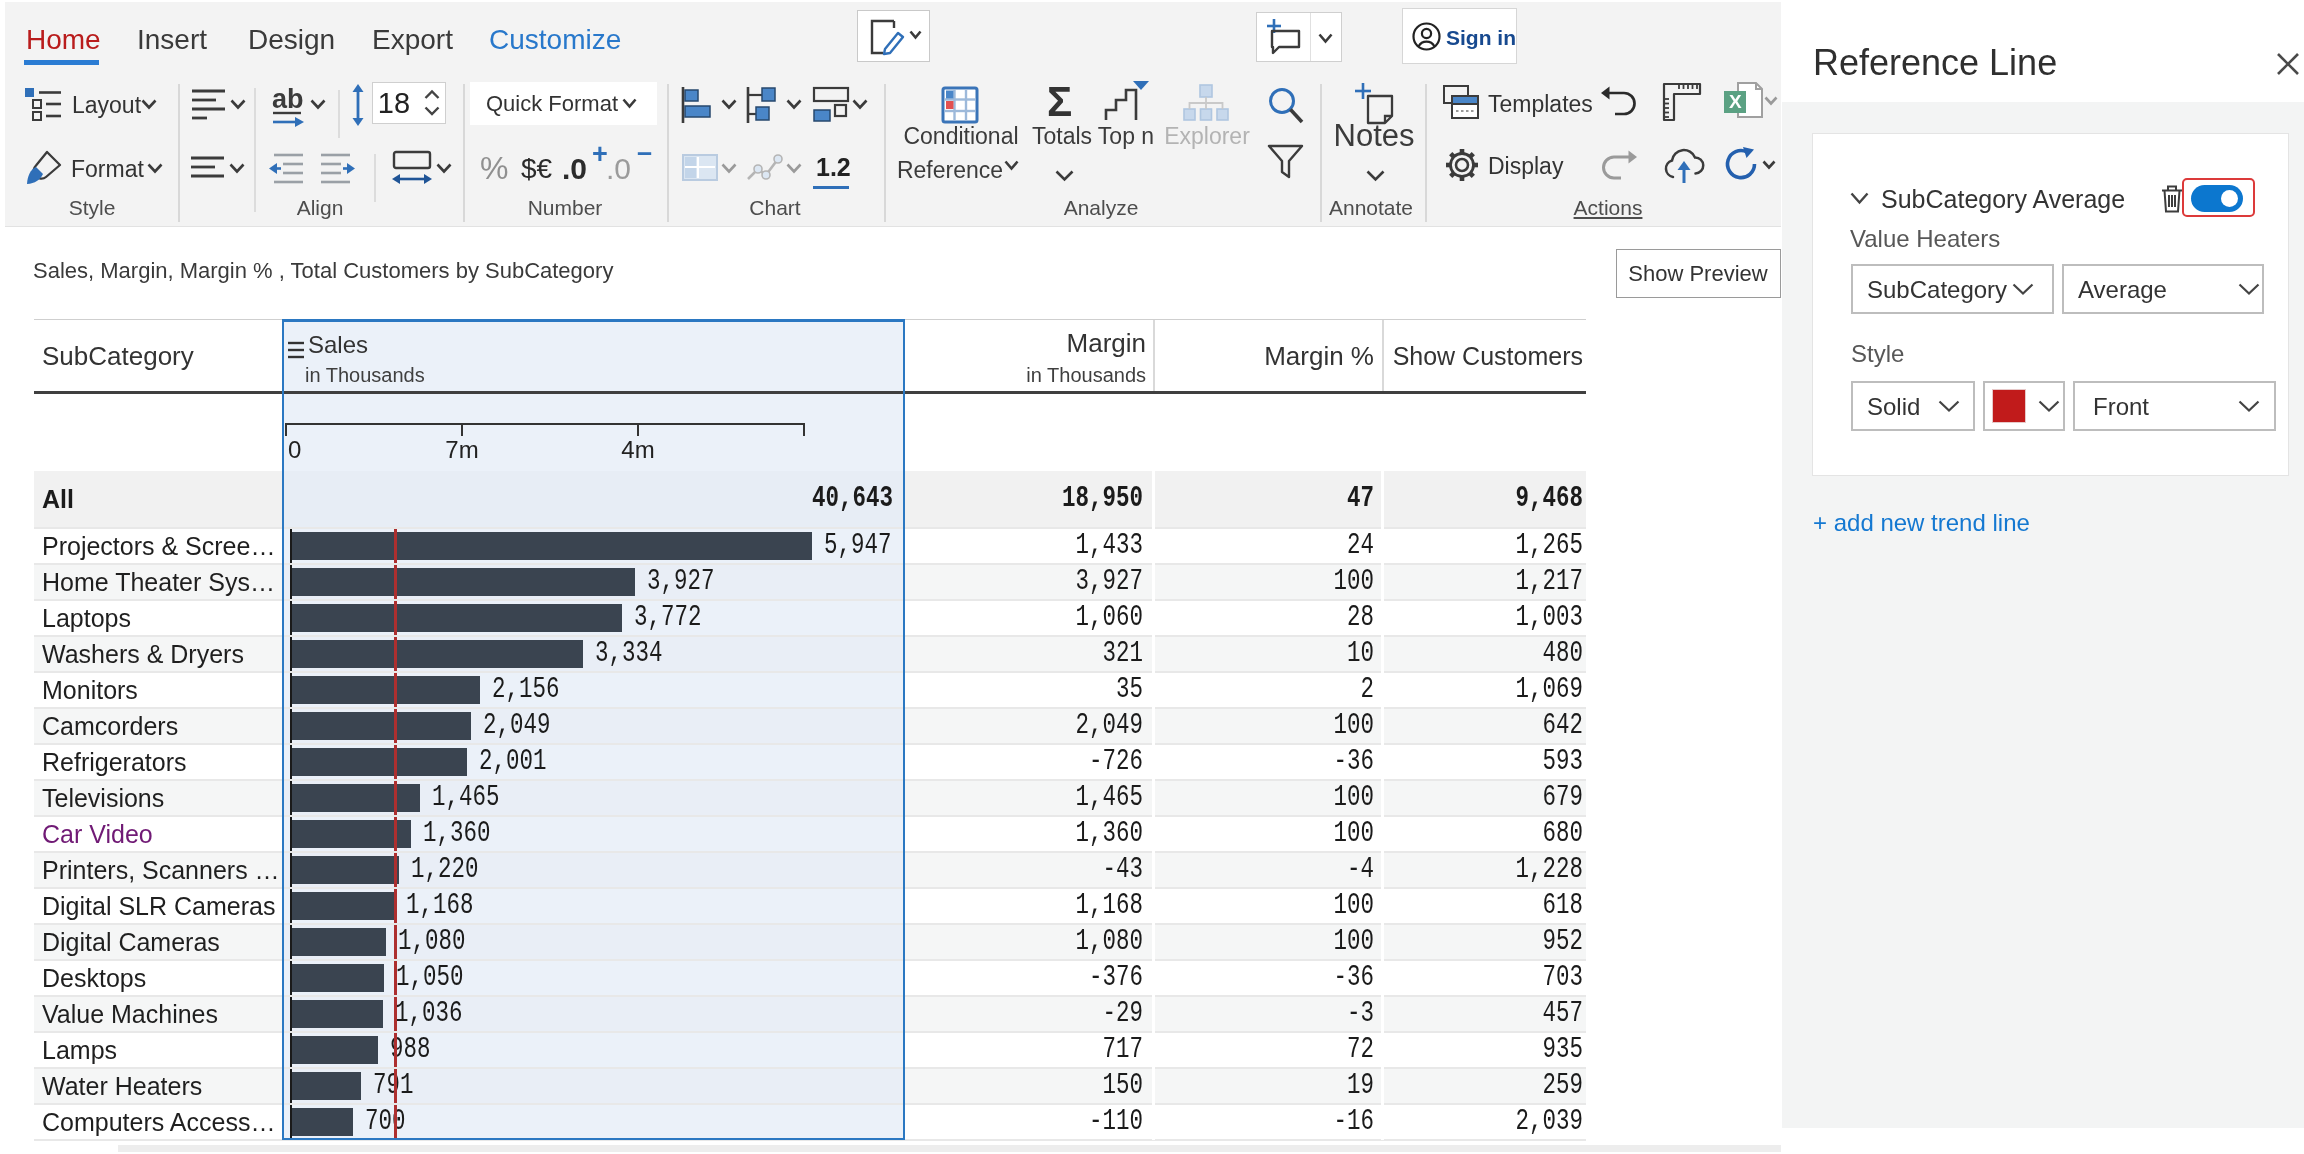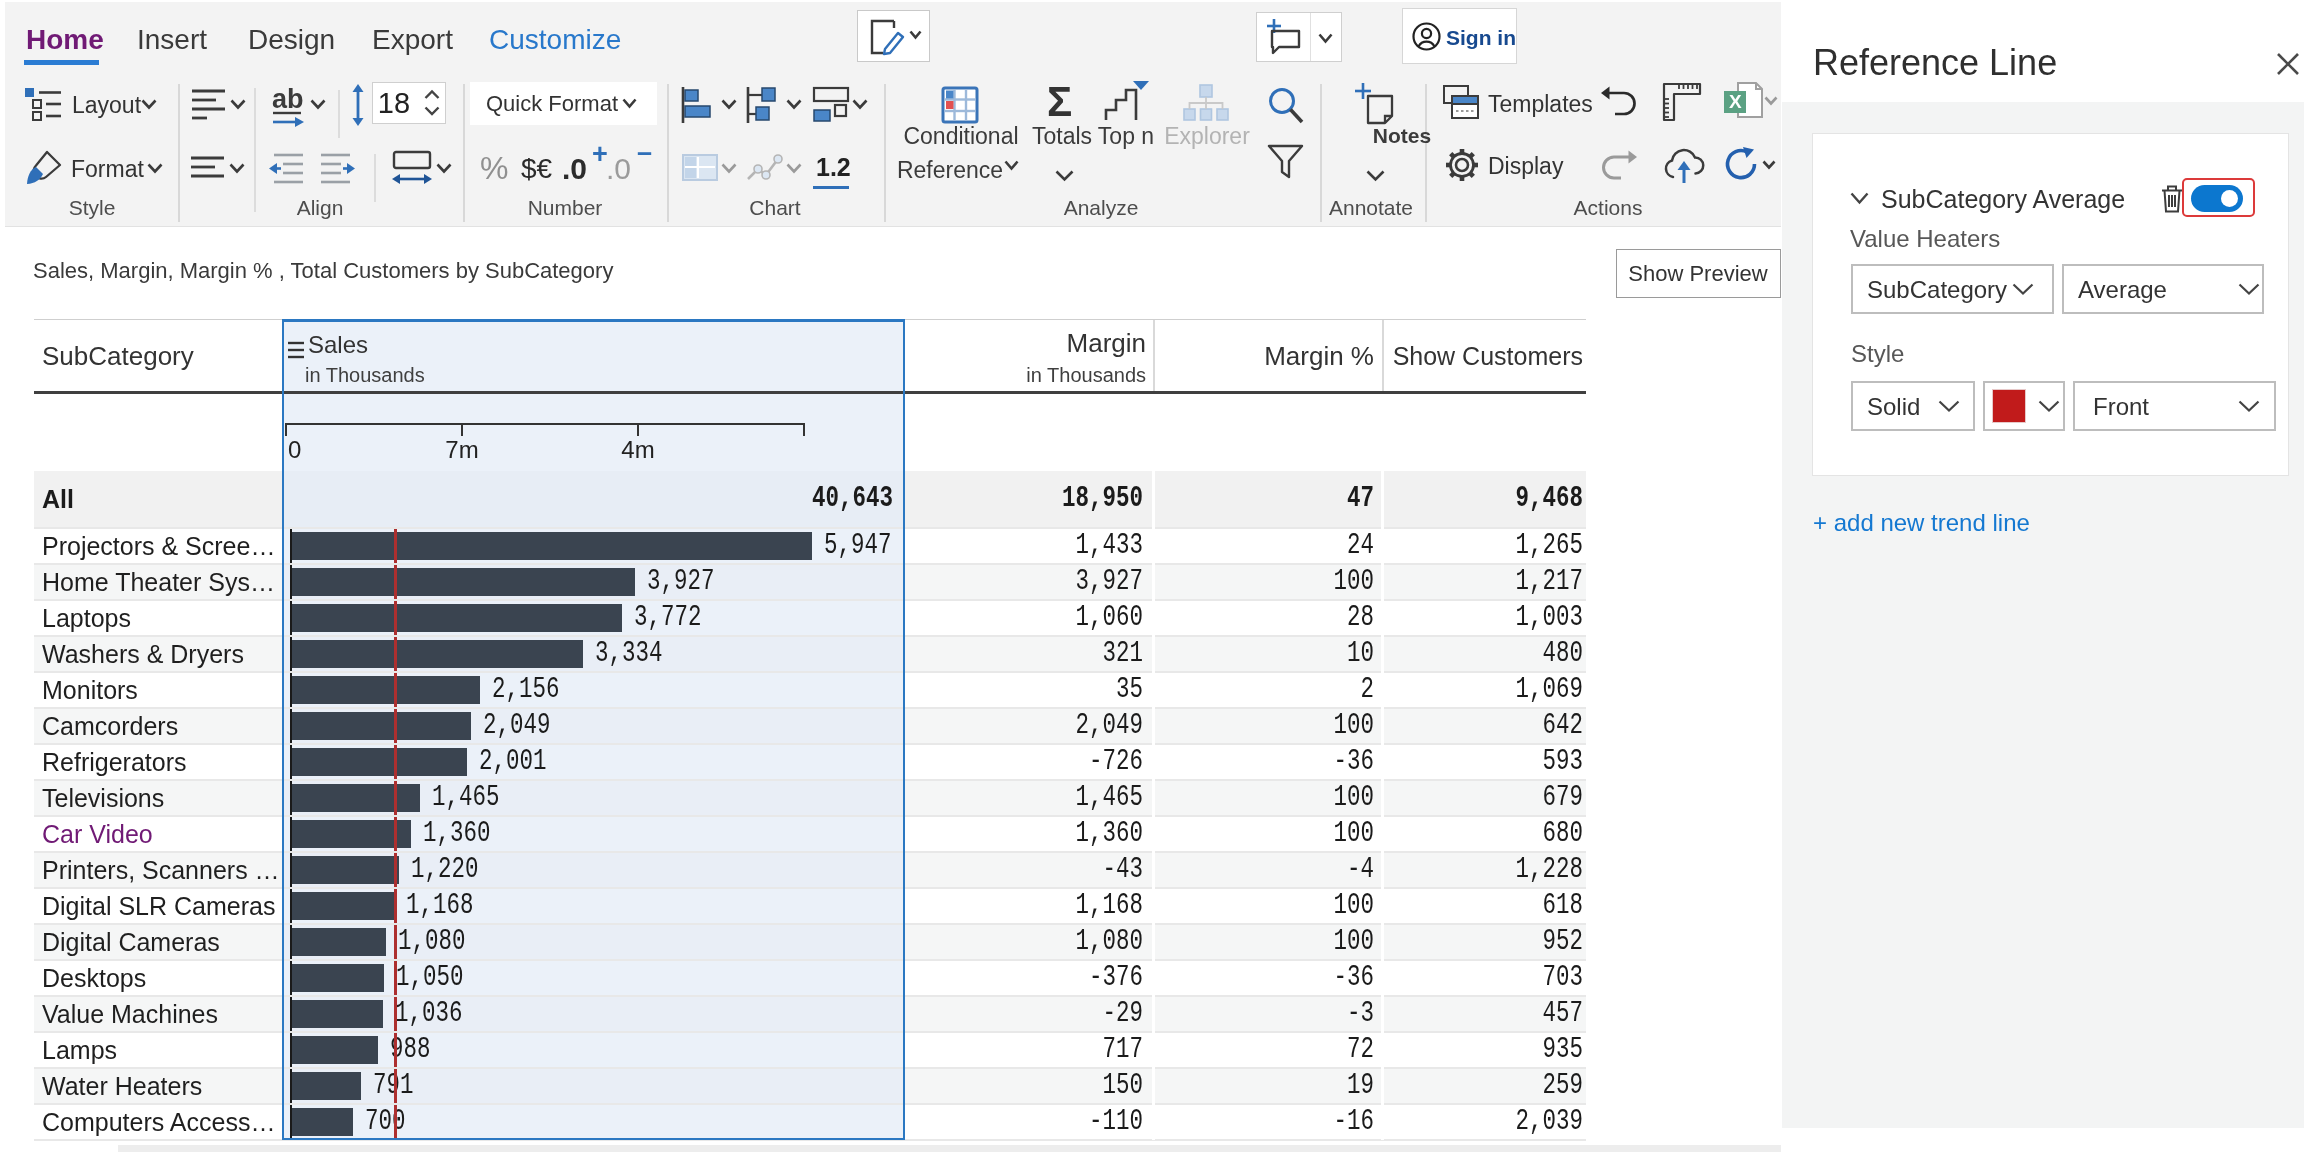--- a/index.html
+++ b/index.html
@@ -1,40 +1,40 @@
 <!DOCTYPE html>
 <html><head><meta charset="utf-8"><style>
 html,body{margin:0;padding:0;background:#fff;}
 body{width:2304px;height:1154px;position:relative;font-family:"Liberation Sans",sans-serif;overflow:hidden;}
 div{box-sizing:border-box;}
 .num{font-family:"Liberation Mono",monospace;color:#1b1b1b;}
 </style></head><body>
 <div style="position:absolute;left:5px;top:2px;width:1776px;height:225px;background:#f3f3f3;border-bottom:1px solid #e2e2e2;"></div>
-<div style="position:absolute;left:26px;top:24px;font-size:28px;color:#701a75;font-weight:bold;line-height:32px;white-space:nowrap;text-align:right;">Home</div>
+<div style="position:absolute;left:26px;top:24px;font-size:28px;color:#b91c1c;font-weight:normal;line-height:32px;white-space:nowrap;text-align:right;">Home</div>
 <div style="position:absolute;left:137px;top:24px;font-size:28px;color:#3a3a3a;font-weight:normal;line-height:32px;white-space:nowrap;">Insert</div>
 <div style="position:absolute;left:248px;top:24px;font-size:28px;color:#3a3a3a;font-weight:normal;line-height:32px;white-space:nowrap;">Design</div>
 <div style="position:absolute;left:372px;top:24px;font-size:28px;color:#3a3a3a;font-weight:normal;line-height:32px;white-space:nowrap;">Export</div>
 <div style="position:absolute;left:489px;top:24px;font-size:28px;color:#2878cb;font-weight:normal;line-height:32px;white-space:nowrap;">Customize</div>
 <div style="position:absolute;left:24px;top:60px;width:75px;height:5px;background:#2b7cd3;"></div>
 <div style="position:absolute;left:178px;top:84px;width:2px;height:138px;background:#d8d8d8;"></div>
 <div style="position:absolute;left:463px;top:84px;width:2px;height:138px;background:#d8d8d8;"></div>
 <div style="position:absolute;left:667px;top:84px;width:2px;height:138px;background:#d8d8d8;"></div>
 <div style="position:absolute;left:884px;top:84px;width:2px;height:138px;background:#d8d8d8;"></div>
 <div style="position:absolute;left:1320px;top:84px;width:2px;height:138px;background:#d8d8d8;"></div>
 <div style="position:absolute;left:1425px;top:84px;width:2px;height:138px;background:#d8d8d8;"></div>
 <div style="position:absolute;left:254px;top:88px;width:2px;height:124px;background:#dcdcdc;"></div>
 <div style="position:absolute;left:338px;top:90px;width:2px;height:48px;background:#dcdcdc;"></div>
 <div style="position:absolute;left:374px;top:154px;width:2px;height:48px;background:#dcdcdc;"></div>
 <div style="position:absolute;left:92px;top:195px;transform:translateX(-50%);font-size:21px;color:#4d4d4d;font-weight:normal;line-height:25px;white-space:nowrap;">Style</div>
 <div style="position:absolute;left:320px;top:195px;transform:translateX(-50%);font-size:21px;color:#4d4d4d;font-weight:normal;line-height:25px;white-space:nowrap;">Align</div>
 <div style="position:absolute;left:565px;top:195px;transform:translateX(-50%);font-size:21px;color:#4d4d4d;font-weight:normal;line-height:25px;white-space:nowrap;">Number</div>
 <div style="position:absolute;left:775px;top:195px;transform:translateX(-50%);font-size:21px;color:#4d4d4d;font-weight:normal;line-height:25px;white-space:nowrap;">Chart</div>
 <div style="position:absolute;left:1101px;top:195px;transform:translateX(-50%);font-size:21px;color:#4d4d4d;font-weight:normal;line-height:25px;white-space:nowrap;">Analyze</div>
 <div style="position:absolute;left:1371px;top:195px;transform:translateX(-50%);font-size:21px;color:#4d4d4d;font-weight:normal;line-height:25px;white-space:nowrap;">Annotate</div>
-<div style="position:absolute;left:1608px;top:195px;transform:translateX(-50%);font-size:21px;color:#4d4d4d;font-weight:normal;line-height:25px;white-space:nowrap;">Actions</div>
+<div style="position:absolute;left:1608px;top:195px;transform:translateX(-50%);font-size:21px;color:#4d4d4d;font-weight:normal;line-height:25px;white-space:nowrap;text-decoration:underline;">Actions</div>
 <svg style="position:absolute;left:24px;top:86px;overflow:visible" width="38" height="38" viewBox="0 0 38 38">
     <rect x="1" y="2" width="9" height="9" fill="#2f6fb8"></rect>
     <line x1="15" y1="6.5" x2="37" y2="6.5" stroke="#3b3b3b" stroke-width="2.6"></line>
     <rect x="9" y="14" width="8" height="8" fill="none" stroke="#3b3b3b" stroke-width="2"></rect>
     <line x1="22" y1="18" x2="37" y2="18" stroke="#3b3b3b" stroke-width="2.6"></line>
     <rect x="9" y="26" width="8" height="8" fill="none" stroke="#3b3b3b" stroke-width="2"></rect>
     <line x1="22" y1="30" x2="37" y2="30" stroke="#3b3b3b" stroke-width="2.6"></line>
   </svg>
 <div style="position:absolute;left:72px;top:90px;font-size:23px;color:#333;font-weight:normal;line-height:30px;white-space:nowrap;">Layout</div>
 <svg style="position:absolute;left:141px;top:99px;overflow:visible" width="16" height="10" viewBox="0 0 16 10">
@@ -223,21 +223,21 @@
   </svg>
 <svg style="position:absolute;left:1267px;top:144px;overflow:visible" width="38" height="38" viewBox="0 0 38 38">
     <path d="M2,2 H35 L22,17 V33 L15,28 V17 Z" stroke="#3b3b3b" stroke-width="2.4" fill="none" stroke-linejoin="round"></path>
   </svg>
 <svg style="position:absolute;left:1354px;top:82px;overflow:visible" width="42" height="42" viewBox="0 0 42 42">
     <line x1="9" y1="1" x2="9" y2="17" stroke="#2f6fb8" stroke-width="2.6"></line>
     <line x1="1" y1="9" x2="17" y2="9" stroke="#2f6fb8" stroke-width="2.6"></line>
     <path d="M14,14 H38 V34 L31,41 H14 Z" stroke="#3b3b3b" stroke-width="2.3" fill="none" stroke-linejoin="round"></path>
     <path d="M31,41 V34 H38" stroke="#3b3b3b" stroke-width="2.3" fill="none"></path>
   </svg>
-<div style="position:absolute;left:1374px;top:122px;transform:translateX(-50%);font-size:21px;color:#3b3b3b;font-weight:bold;line-height:28px;white-space:nowrap;margin-left:28px;">Notes</div>
+<div style="position:absolute;left:1374px;top:122px;transform:translateX(-50%);font-size:31px;color:#3b3b3b;font-weight:normal;line-height:28px;white-space:nowrap;">Notes</div>
 <svg style="position:absolute;left:1366px;top:170px;overflow:visible" width="19" height="11" viewBox="0 0 19 11">
     <polyline points="1.5,1.5 9.5,9.5 17.5,1.5" fill="none" stroke="#3b3b3b" stroke-width="2.6"></polyline>
   </svg>
 <svg style="position:absolute;left:1443px;top:85px;overflow:visible" width="38" height="36" viewBox="0 0 38 36">
     <rect x="1" y="1" width="24" height="17" fill="none" stroke="#3b3b3b" stroke-width="2"></rect>
     <rect x="9" y="11" width="26" height="22" fill="#fff" stroke="#3b3b3b" stroke-width="2"></rect>
     <rect x="9" y="11" width="26" height="8" fill="#4a86c8" stroke="#3b3b3b" stroke-width="2"></rect>
     <line x1="13" y1="26" x2="31" y2="26" stroke="#9a9a9a" stroke-width="2" stroke-dasharray="2.5,2.5"></line>
   </svg>
 <div style="position:absolute;left:1488px;top:90px;font-size:23px;color:#333;font-weight:normal;line-height:28px;white-space:nowrap;">Templates</div>

